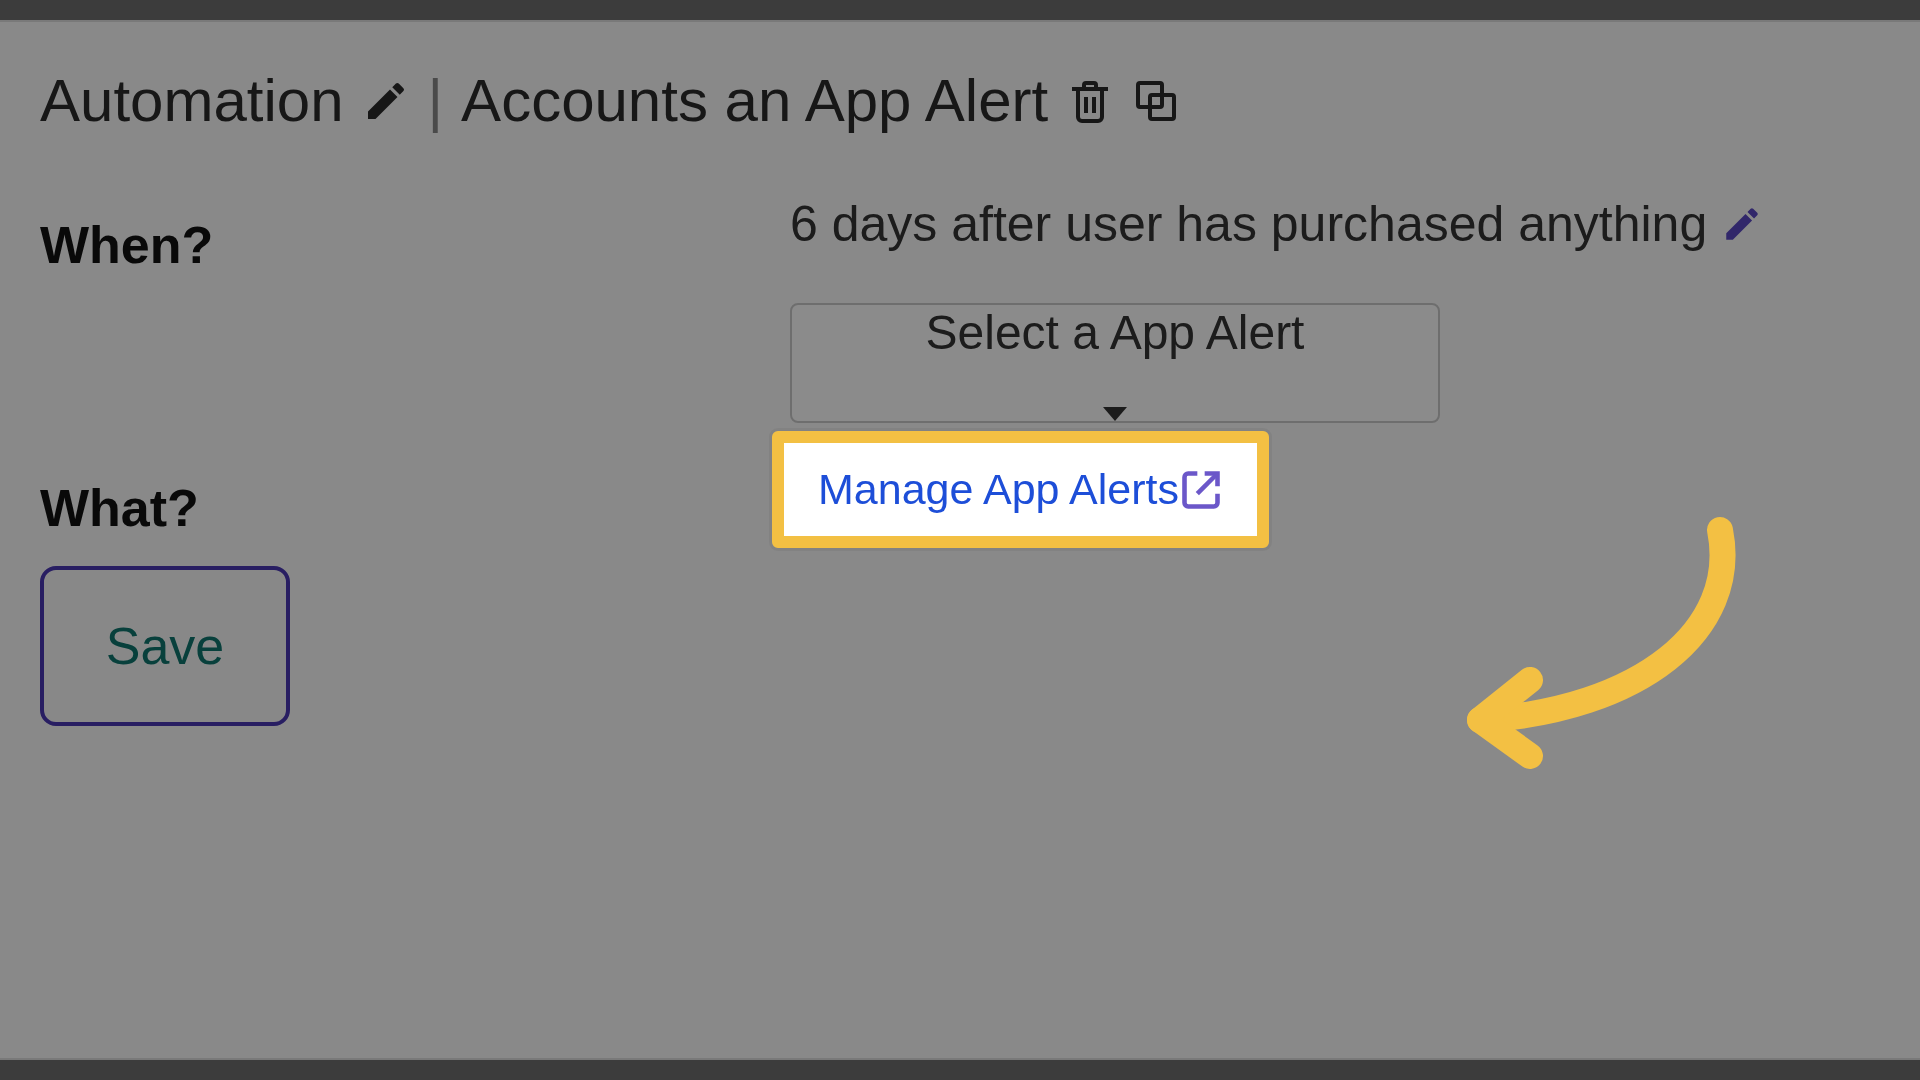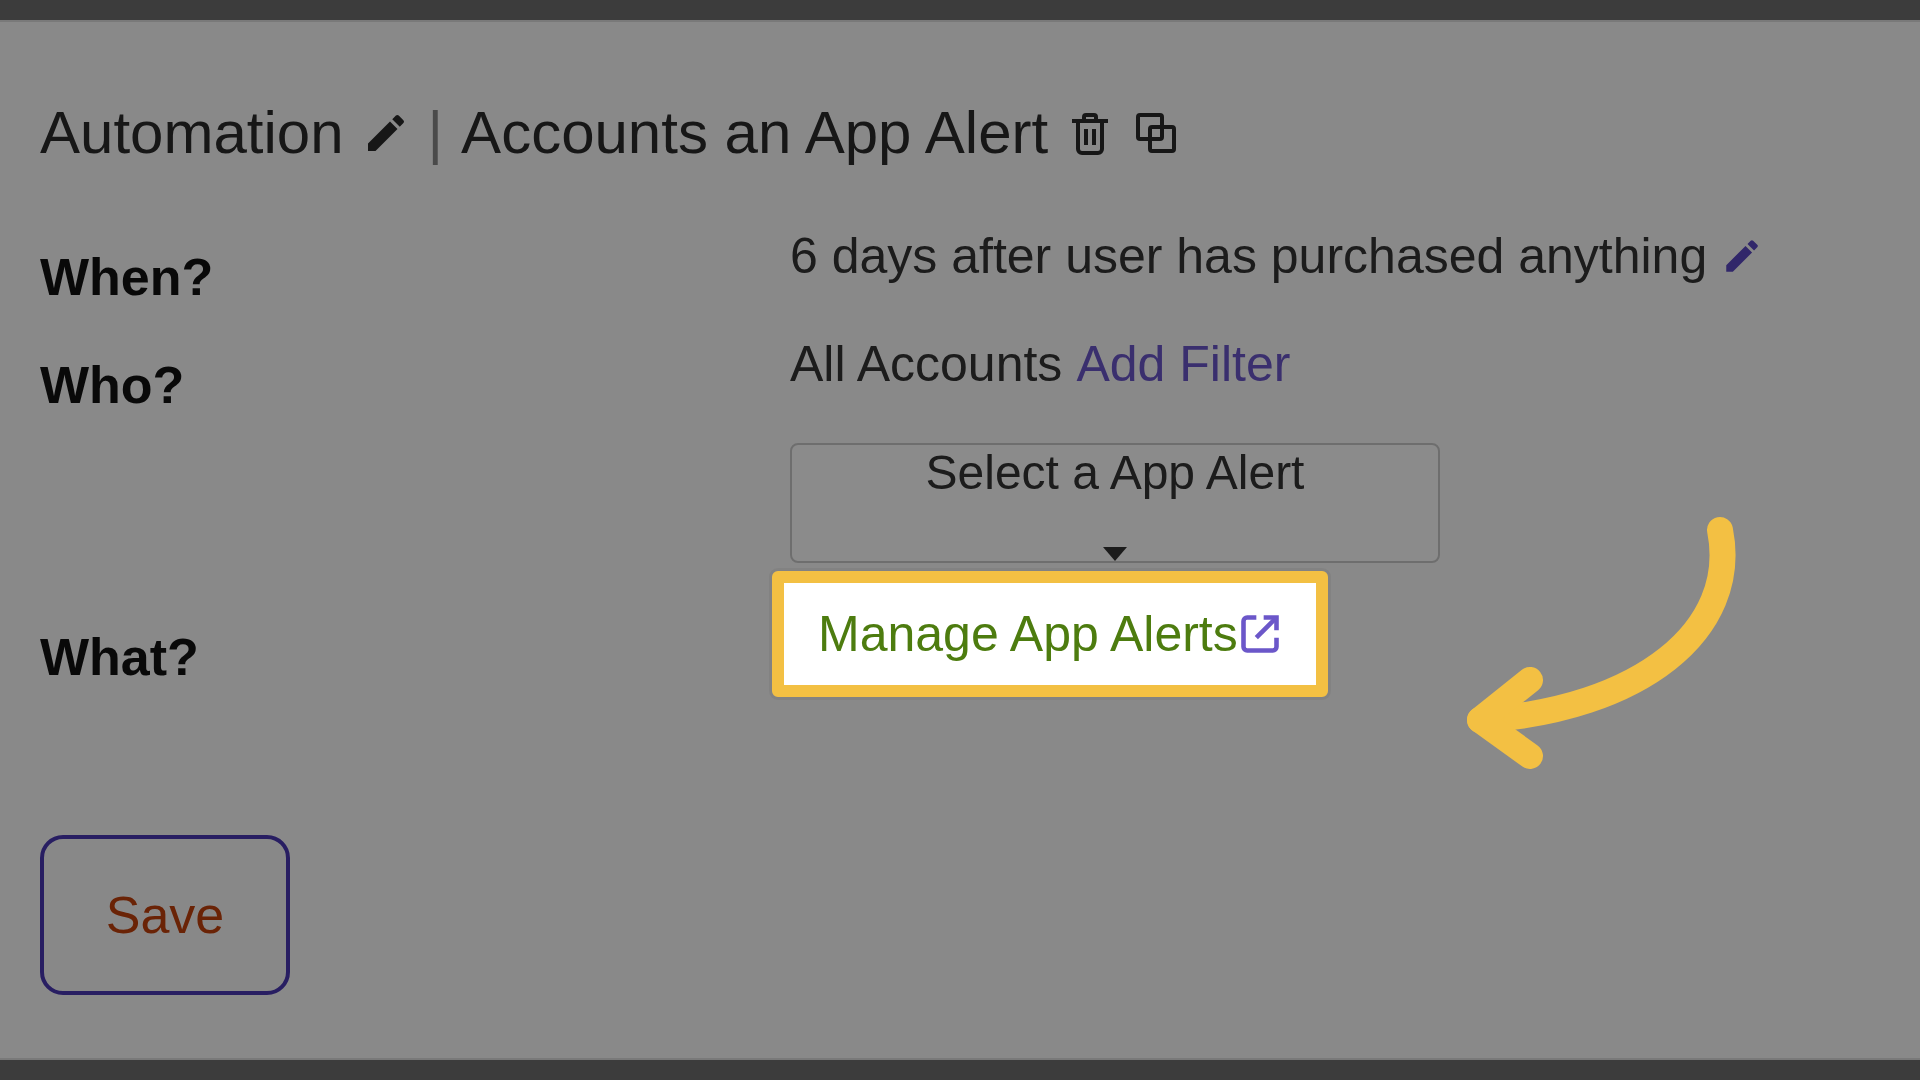--- a/index.html
+++ b/index.html
@@ -24,21 +24,21 @@
 
   .panel {
     position: absolute;
     top: 20px;
     left: 0;
     right: 0;
     bottom: 20px;
     background: #fafafa;
     border-top: 2px solid #ddd;
     border-bottom: 2px solid #ddd;
-    padding: 76px 40px 40px 40px;
+    padding: 44px 40px 40px 40px;
   }
 
   .overlay {
     position: absolute;
     inset: 0;
     background: rgba(0,0,0,0.45);
     pointer-events: none;
     z-index: 20;
   }
 
@@ -103,22 +103,22 @@
     width: 0; height: 0;
     border-left: 12px solid transparent;
     border-right: 12px solid transparent;
     border-top: 14px solid #333;
   }
 
   .manage-link-wrap {
     position: relative;
     display: inline-flex;
     align-items: center;
-    font-size: 50px;
-    color: #4d7c0f;
+    font-size: 43px;
+    color: #1d4ed8;
     background: #ffffff;
     padding: 24px 36px;
     border-radius: 6px;
     z-index: 30; 
     margin-top: 18px;
     margin-left: -8px;
   }
   .highlight-box {
     position: absolute;
     inset: -10px;
@@ -134,27 +134,26 @@
     pointer-events: none;
   }
 
   .save-btn {
     display: inline-flex;
     align-items: center;
     justify-content: center;
     width: 250px;
     height: 160px;
     border: 4px solid #4a37b3;
-    border-radius: 23px;
+    border-radius: 16px;
     background: #f8f8f8;
-    color: #c2410c;
+    color: #0f766e;
     font-size: 52px;
     font-weight: 500;
     cursor: pointer;
-    margin-top: 120px;
   }
 
   svg.icon { display: block; }
 
 </style>
 </head>
 <body>
 
 <div class="letterbox-top"></div>
 <div class="letterbox-bottom"></div>
@@ -195,27 +194,20 @@
       <span>6 days after user has purchased anything</span>
       <span>
         <svg class="icon" width="42" height="42" viewBox="0 0 24 24" fill="#5a47c1">
             <path d="M3 17.25V21h3.75l11-11-3.75-3.75-11 11zM20.71 7.04a1 1 0 0 0 0-1.41l-2.34-2.34a1 1 0 0 0-1.41 0l-1.83 1.83 3.75 3.75 1.83-1.83z"></path>
           </svg>
       </span>
     </div>
   </div>
 
   
-  <div class="form-row">
-    <div class="form-label">Who?</div>
-    <div class="form-value">
-      <span>All Accounts</span>
-      <span class="link-purple">Add Filter</span>
-    </div>
-  </div>
 
   
   <div class="form-row" style="align-items:flex-end;">
     <div class="form-label">What?</div>
     <div>
       <div class="select-box">
         <span>Select a App Alert</span>
         <span class="caret-down"></span>
       </div>
       <div>

